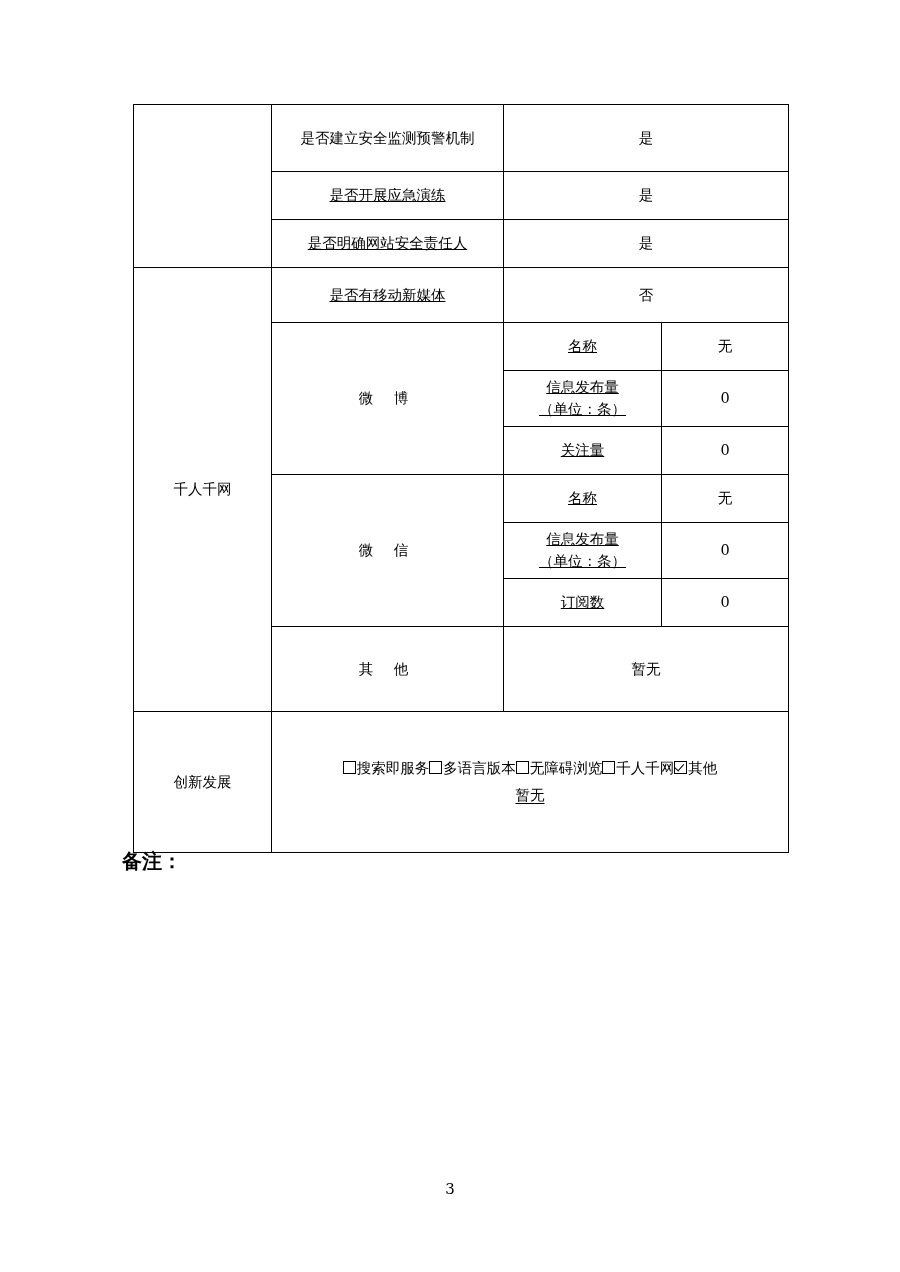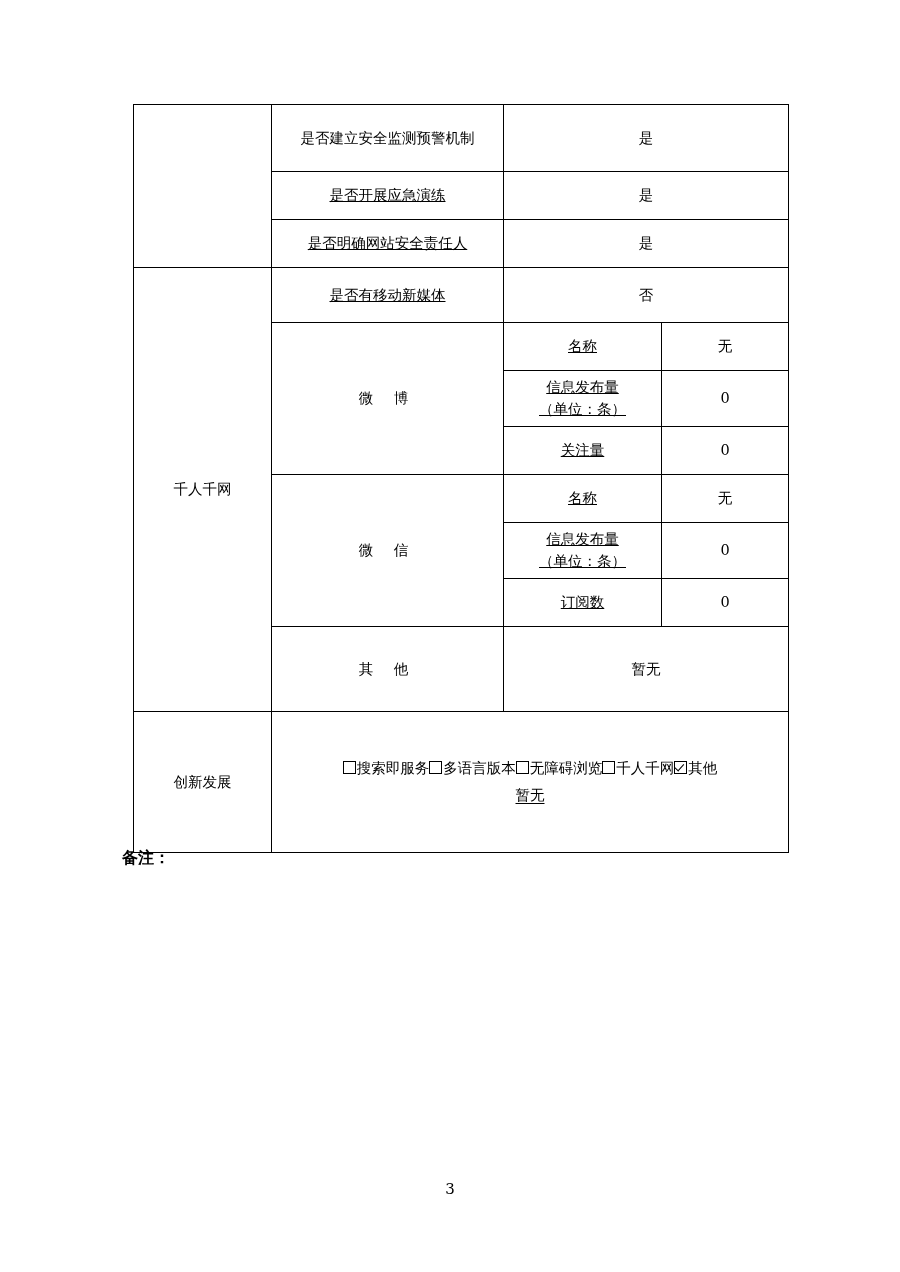--- a/index.html
+++ b/index.html
@@ -87,21 +87,21 @@
     transform: rotate(42deg);
   }
   .underlined {
     text-decoration: underline;
     text-underline-offset: 3px;
   }
   .remark {
     position: absolute;
     left: 122px;
     top: 848px;
-    font-size: 16px;
+    font-size: 20px;
     font-weight: bold;
     font-family: Liberation Serif, serif;
   }
   .page-number {
     position: absolute;
     left: 0;
     top: 1180px;
     width: 900px;
     text-align: center;
     font-size: 15px;

